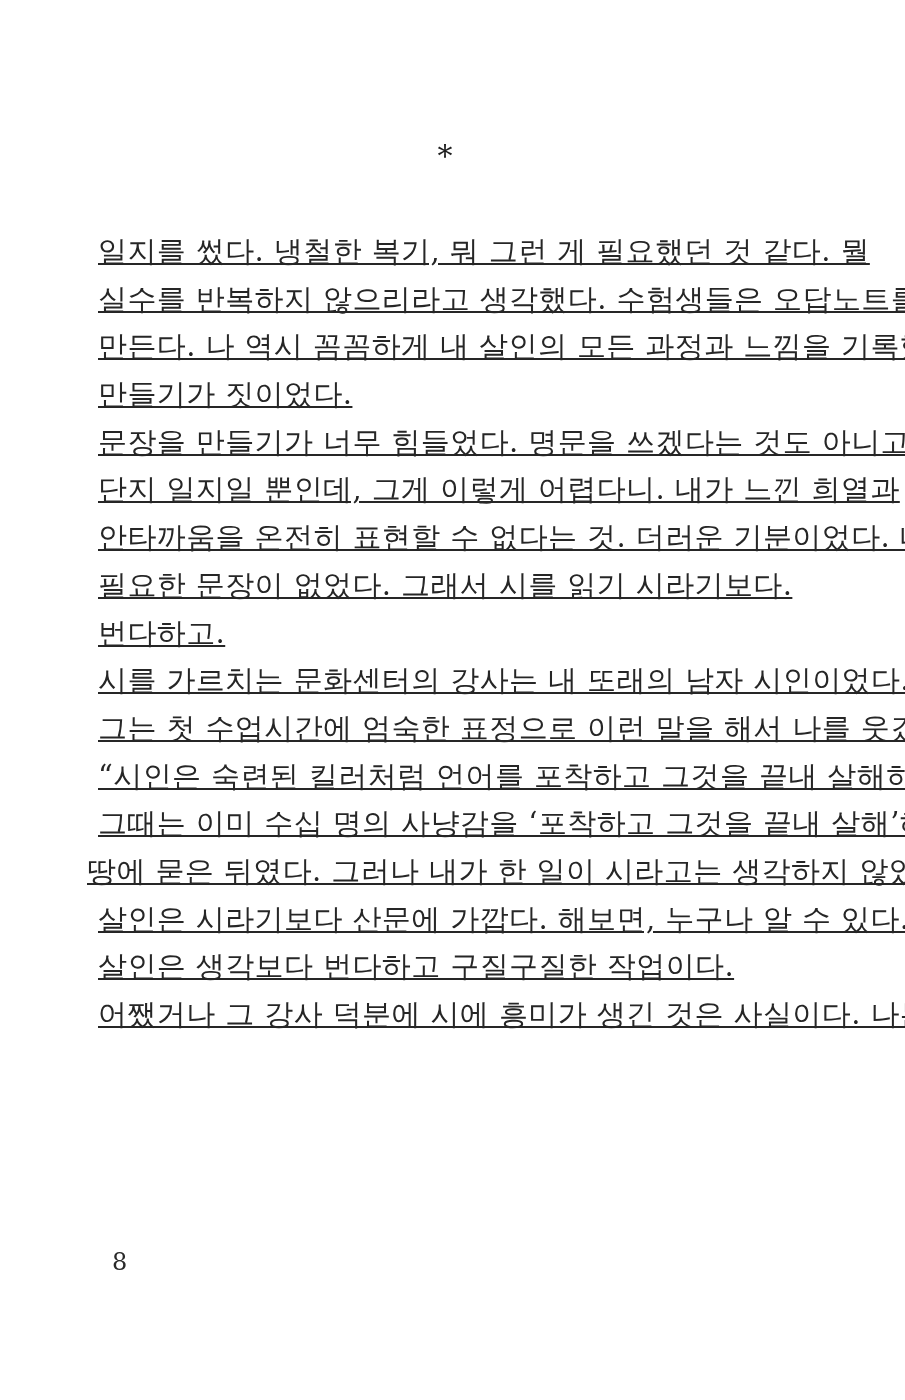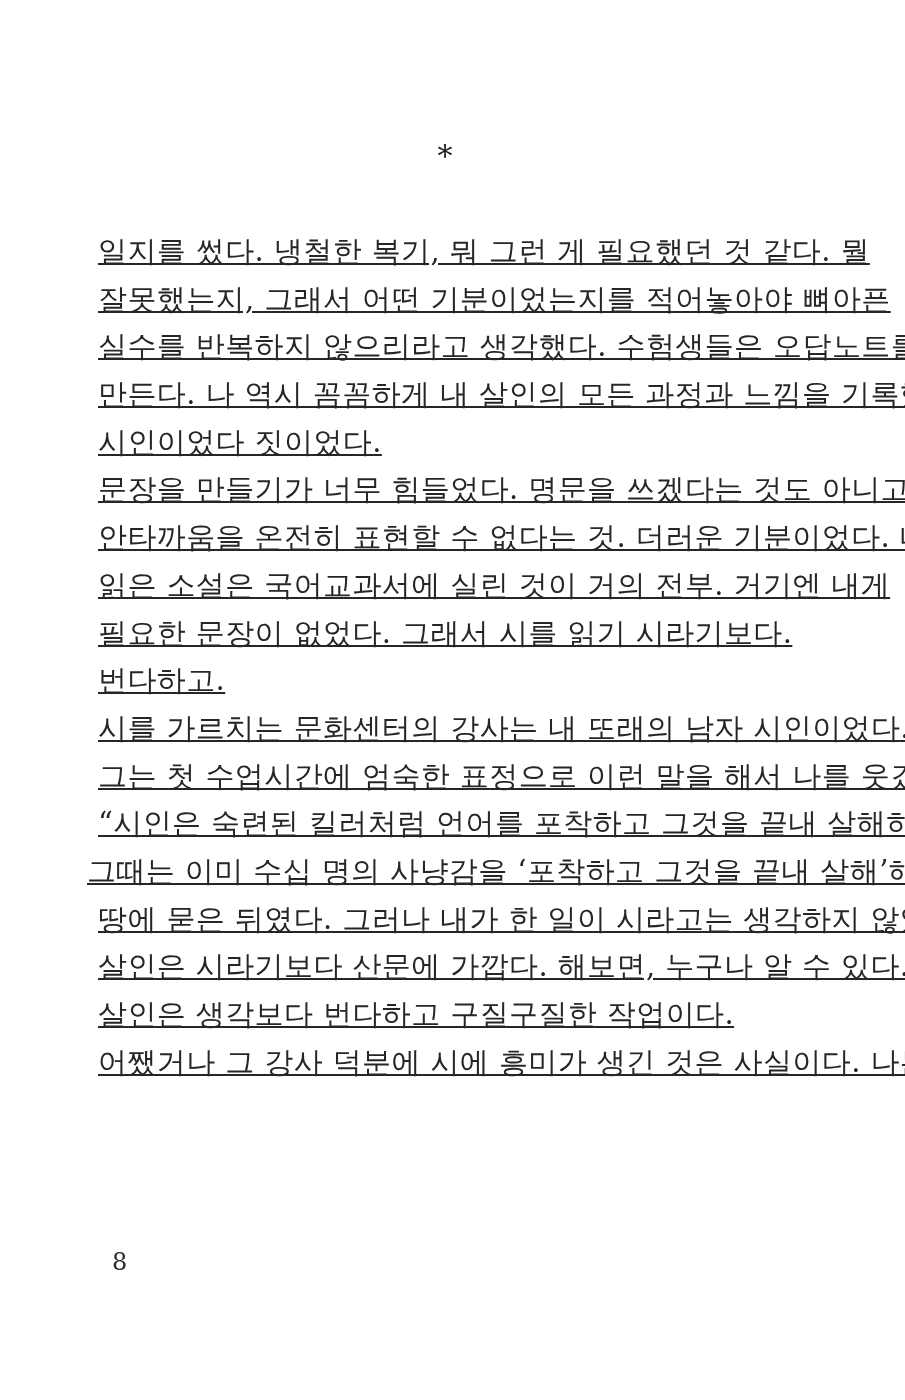--- a/index.html
+++ b/index.html
@@ -53,27 +53,26 @@
 </style>
 </head>
 <body>
 
 <div class="page">
 
   <div class="divider">*</div>
 
   <div class="text-block">
     <div class="line">일지를 썼다. 냉철한 복기, 뭐 그런 게 필요했던 것 같다. 뭘</div>
-    <div class="line">잘못했는지, 그래서 어떤 기분이었는지를 적어놓아야 뼈아픈</div>
     <div class="line">실수를 반복하지 않으리라고 생각했다. 수험생들은 오답노트를</div>
     <div class="line">만든다. 나 역시 꼼꼼하게 내 살인의 모든 과정과 느낌을 기록했다.</div>
-    <div class="line">시인이었다 짓이었다.</div>
+    <div class="line">만들기가 짓이었다.</div>
     <div class="line">문장을 만들기가 너무 힘들었다. 명문을 쓰겠다는 것도 아니고</div>
+    <div class="line">단지 일지일 뿐인데, 그게 이렇게 어렵다니. 내가 느낀 희열과</div>
     <div class="line">안타까움을 온전히 표현할 수 없다는 것. 더러운 기분이었다. 내가</div>
-    <div class="line">읽은 소설은 국어교과서에 실린 것이 거의 전부. 거기엔 내게</div>
     <div class="line">필요한 문장이 없었다. 그래서 시를 읽기 시라기보다.</div>
     <div class="line">번다하고.</div>
     <div class="line">시를 가르치는 문화센터의 강사는 내 또래의 남자 시인이었다.</div>
     <div class="line">그는 첫 수업시간에 엄숙한 표정으로 이런 말을 해서 나를 웃겼다.</div>
     <div class="line">“시인은 숙련된 킬러처럼 언어를 포착하고 그것을 끝내 살해하는</div>
     <div class="line">그때는 이미 수십 명의 사냥감을 ‘포착하고 그것을 끝내 살해’해</div>
     <div class="line">땅에 묻은 뒤였다. 그러나 내가 한 일이 시라고는 생각하지 않았다.</div>
     <div class="line">살인은 시라기보다 산문에 가깝다. 해보면, 누구나 알 수 있다.</div>
     <div class="line">살인은 생각보다 번다하고 구질구질한 작업이다.</div>
     <div class="line">어쨌거나 그 강사 덕분에 시에 흥미가 생긴 것은 사실이다. 나는</div>

